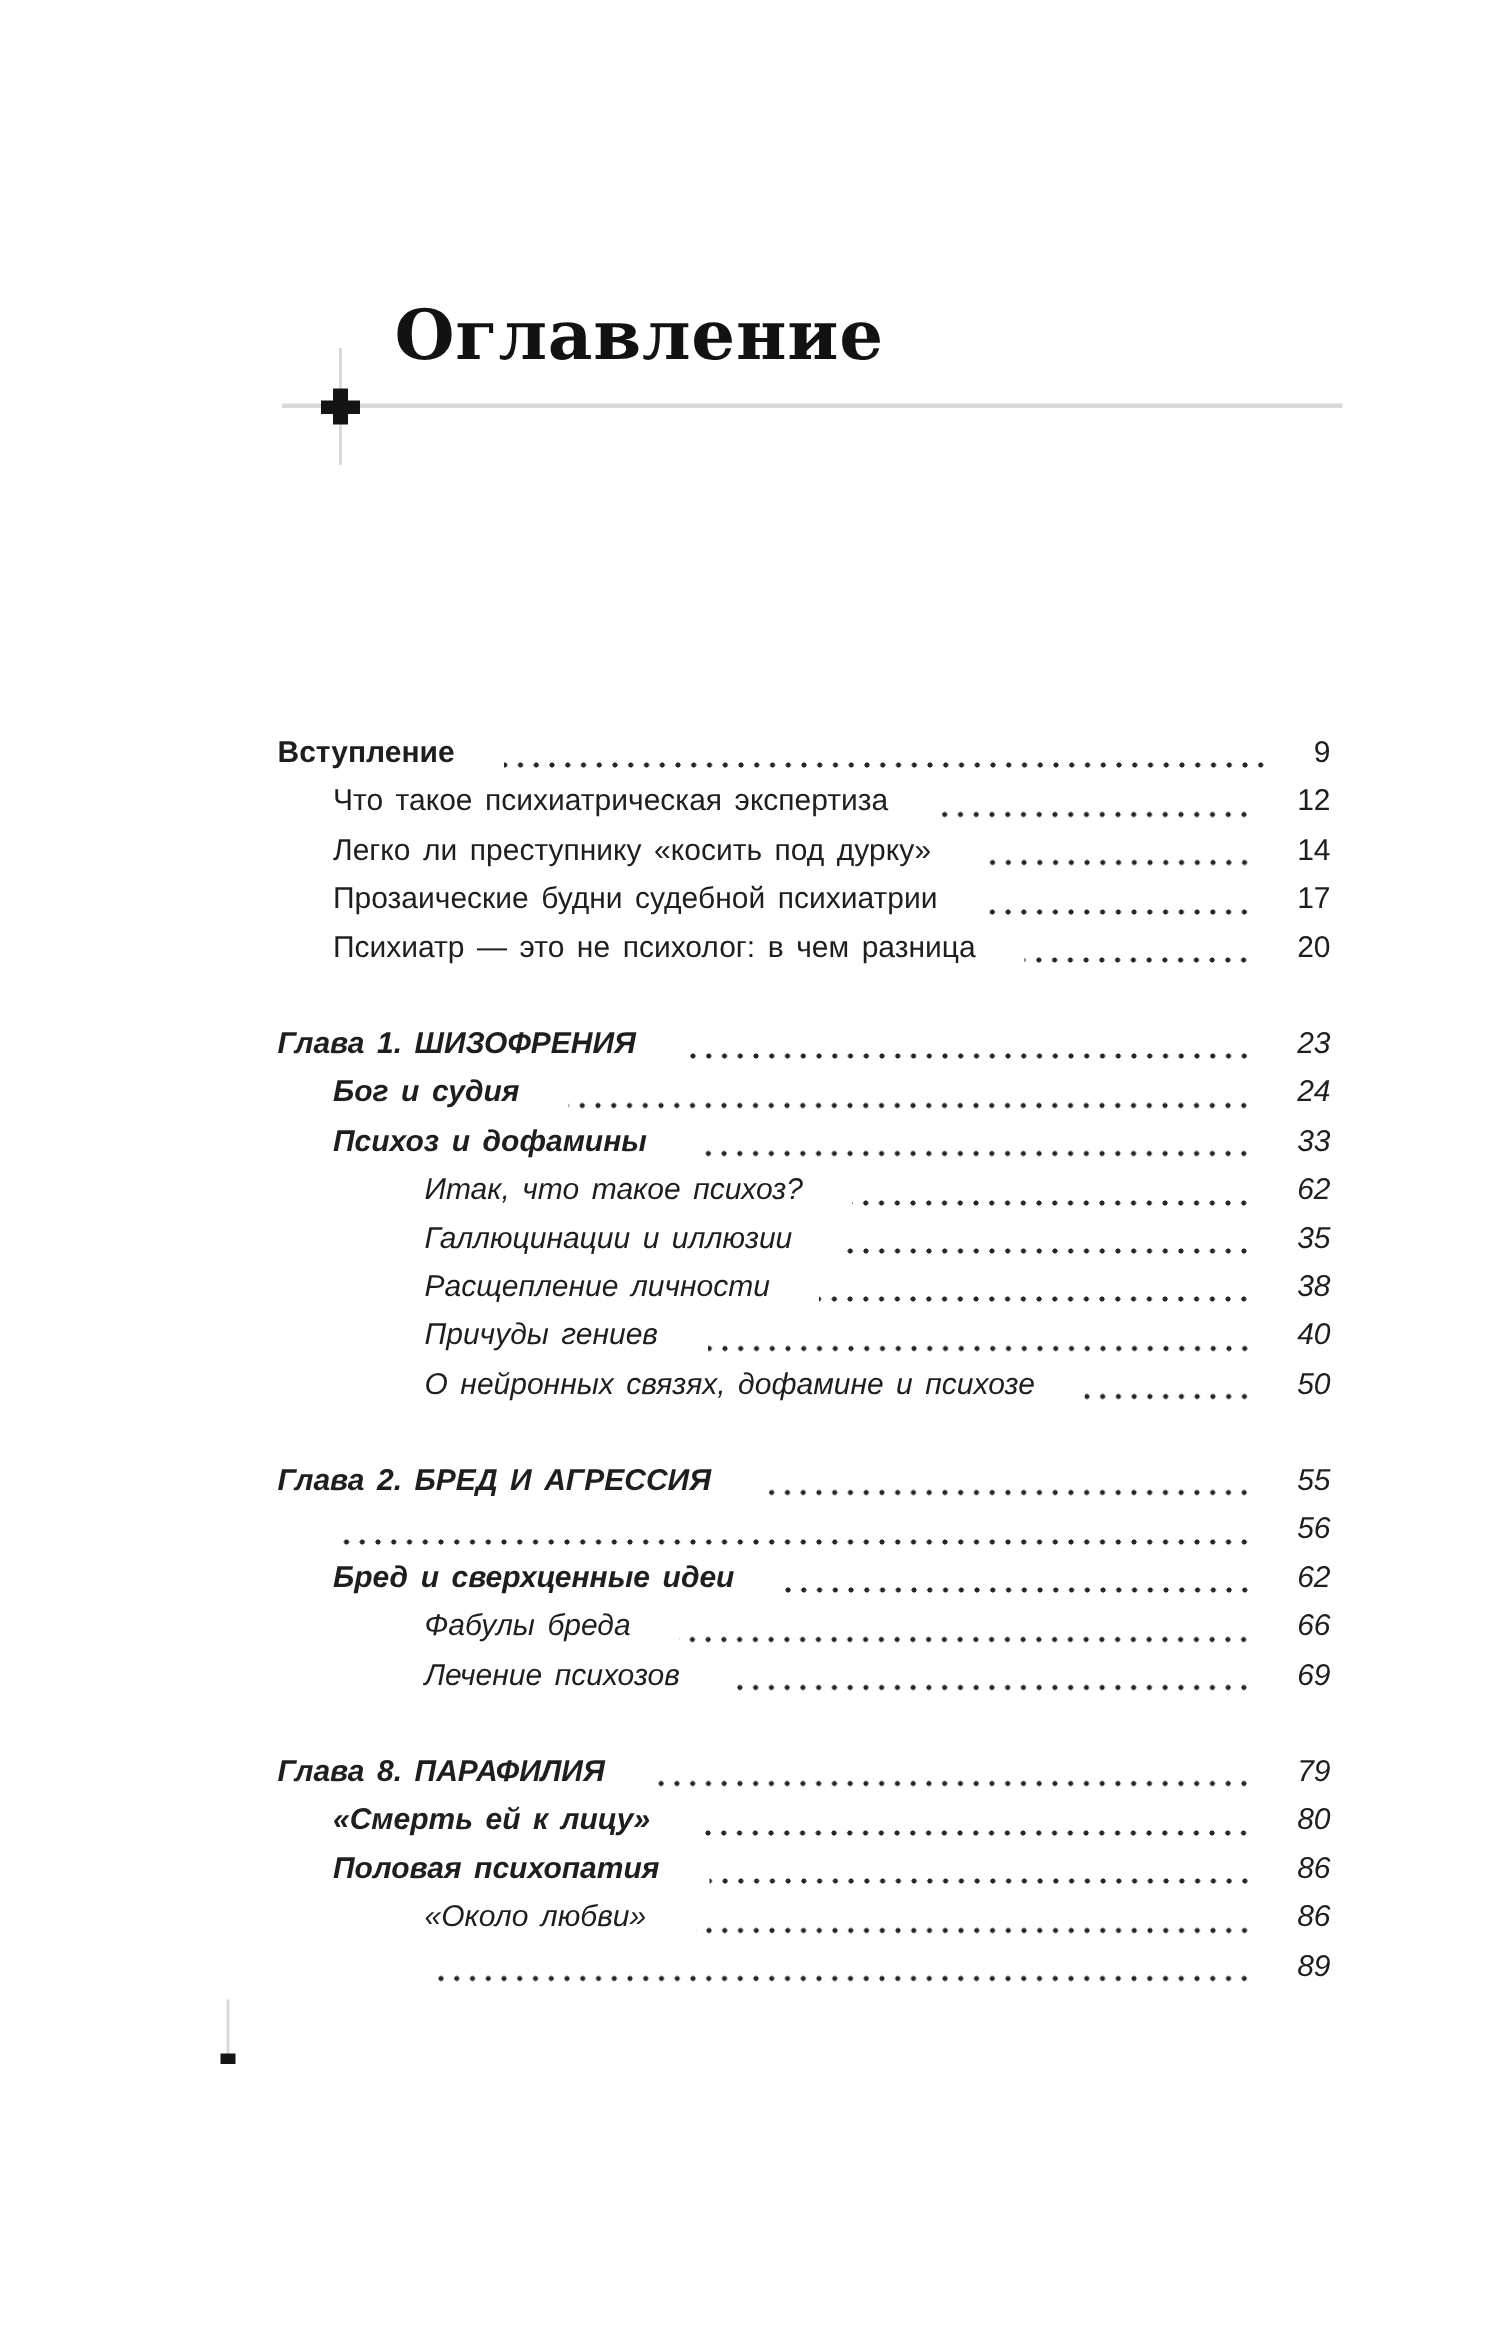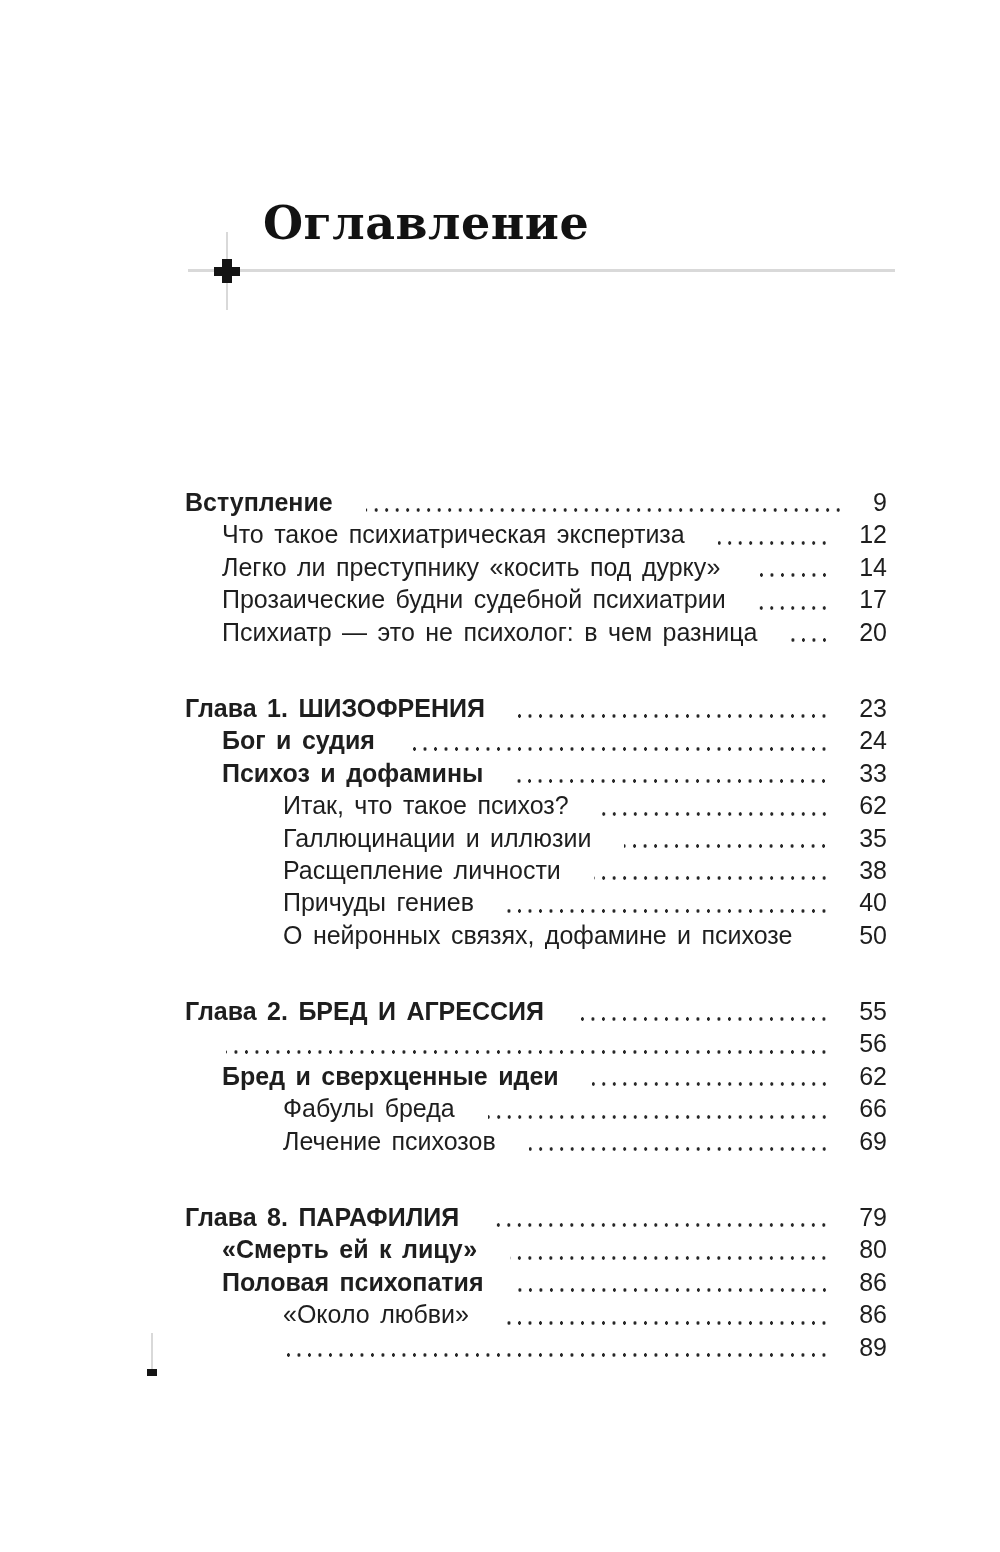--- a/index.html
+++ b/index.html
@@ -44,25 +44,25 @@
   .folio {
     position:absolute; left:104px; top:1396px;
     font-family:"DejaVu Serif", serif;
     font-weight:700; font-size:22px; color:#121212;
   }
 
   
   .toc {
     position:absolute; left:185px; top:486px; width:702px;
   }
-  .toc-section + .toc-section { margin-top:44px; }
+  .toc-section + .toc-section { margin-top:32px;font-style:italic; }
   .row {
     display:flex; align-items:baseline;
     height:32.4px;
-    font-size:25px; line-height:32.4px;gap:29px;
+    font-size:20px; line-height:32.4px;gap:29px;
   }
   .row .label { white-space:nowrap; word-spacing:0.14em; }
   .row.bold .label { font-weight:700; }
   .row.lvl1 { padding-left:37px; }
   .row.lvl2 { padding-left:98px; }
   .leader {
     flex:1 1 auto;
     align-self:flex-end;
     height:4px;
     margin:0 1px 6px 4px;

